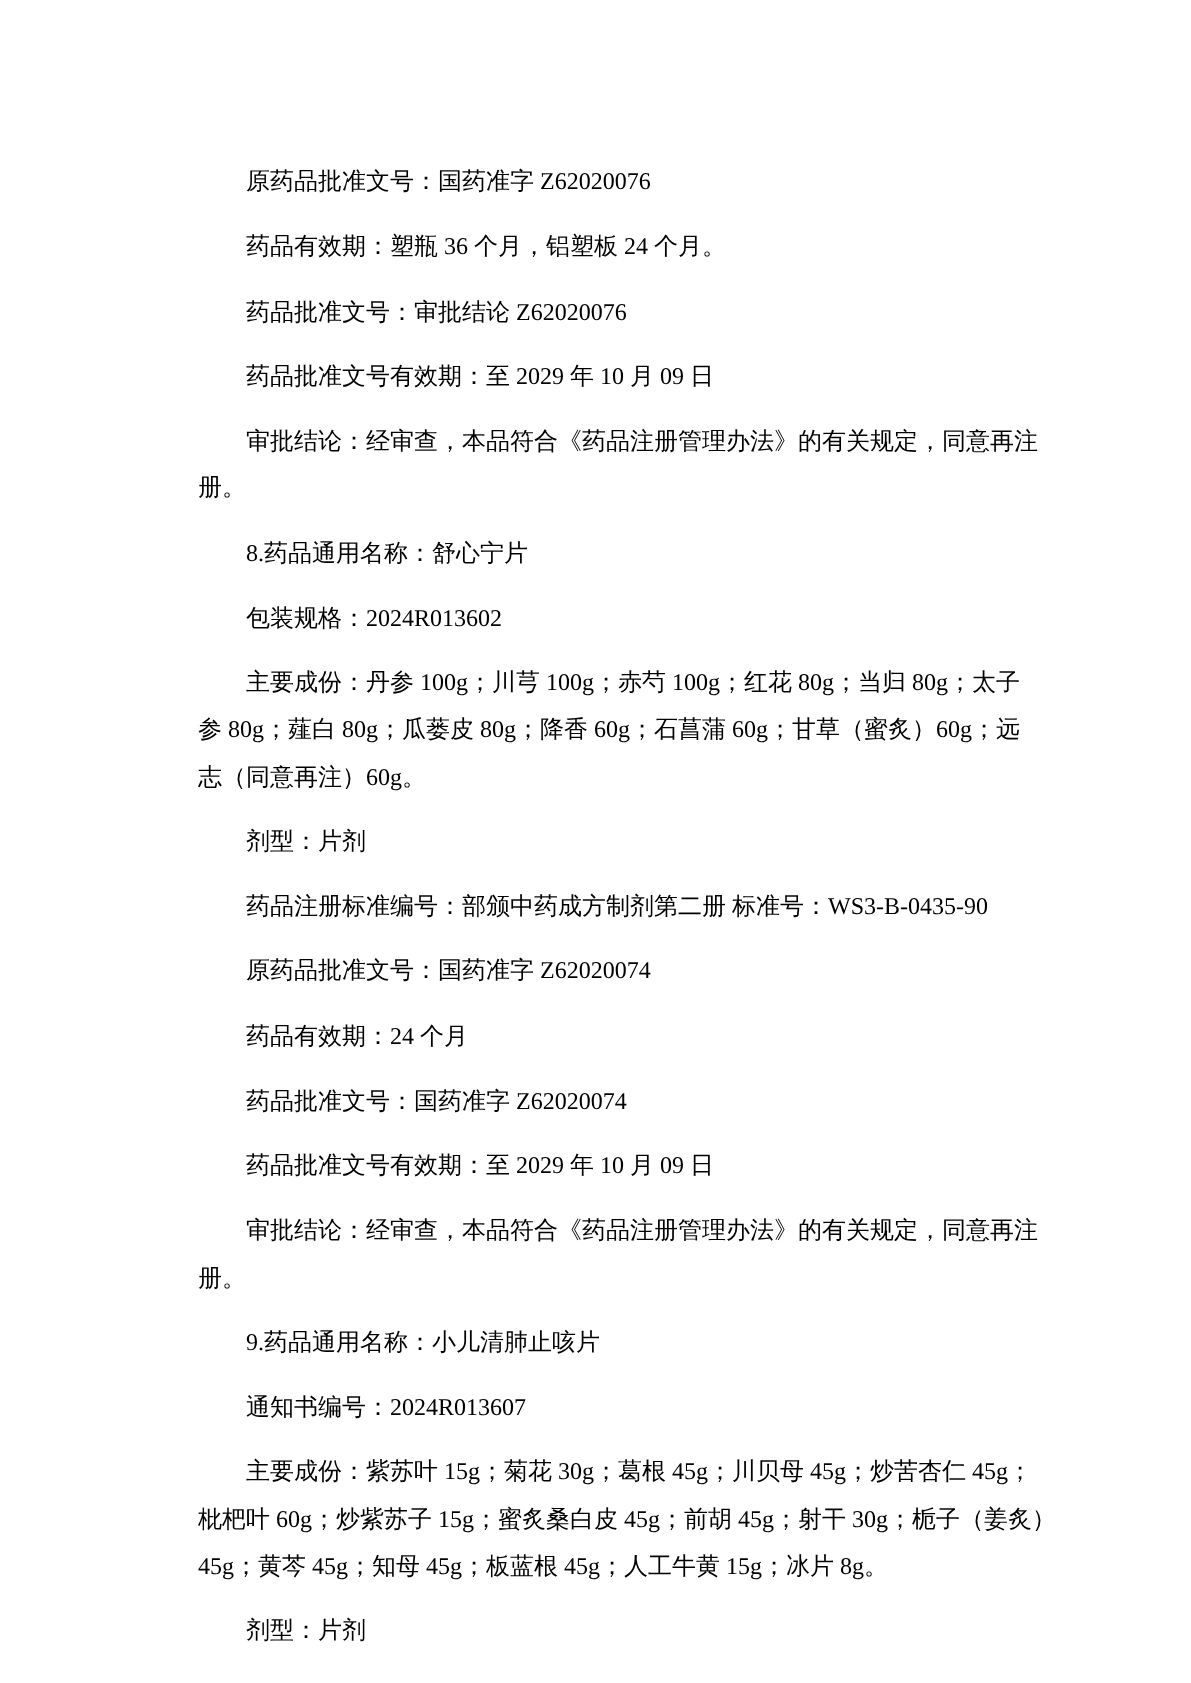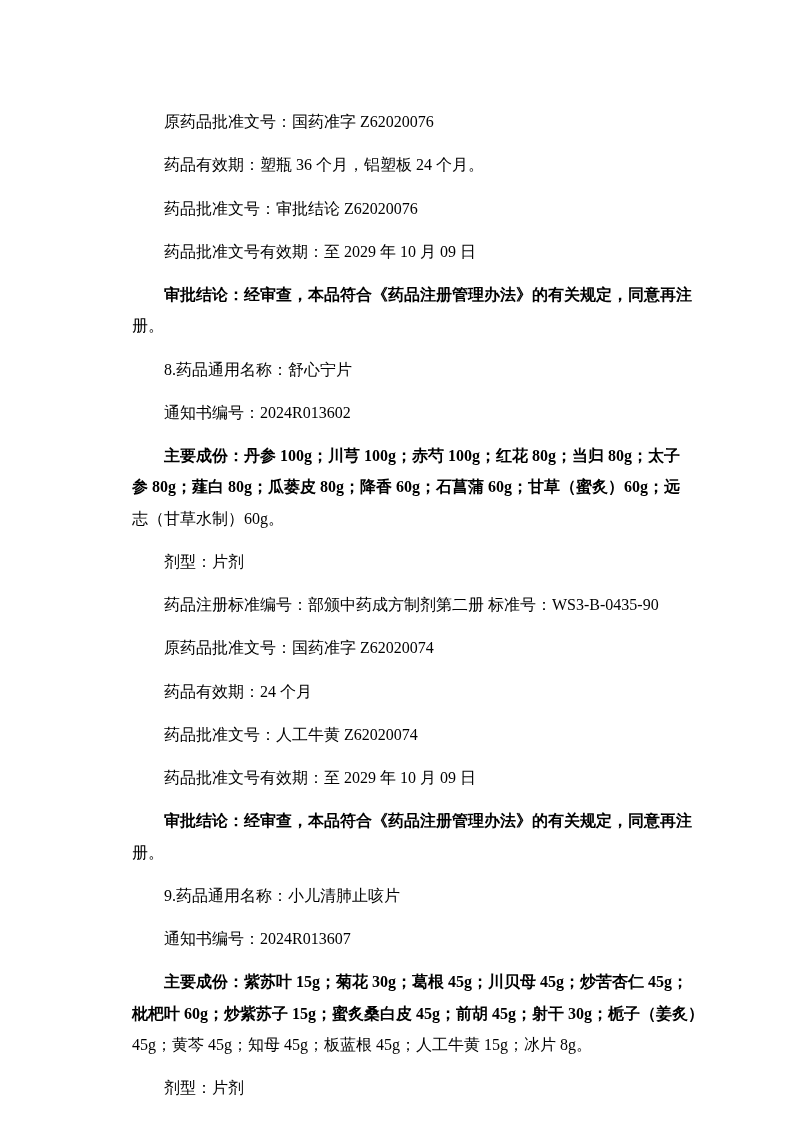--- a/index.html
+++ b/index.html
@@ -30,21 +30,20 @@
     line-height: 31.25px;
     white-space: nowrap;
     text-align: left;
   }
   .line.indent {
     text-indent: 32px;
   }
   .line.justify {
     text-align: justify;
     text-align-last: justify;
-    font-weight: bold;
   }
 </style>
 </head>
 <body>
 
 <div class="page">
   <div>
       <div class="para">
         <div class="line indent">原药品批准文号：国药准字 Z62020076</div>
       </div>
@@ -58,41 +57,41 @@
         <div class="line indent">药品批准文号有效期：至 2029 年 10 月 09 日</div>
       </div>
       <div class="para">
         <div class="line indent justify">审批结论：经审查，本品符合《药品注册管理办法》的有关规定，同意再注</div>
         <div class="line">册。</div>
       </div>
       <div class="para bold">
         <div class="line indent">8.药品通用名称：舒心宁片</div>
       </div>
       <div class="para">
-        <div class="line indent">通知书编号：2024R013602</div>
+        <div class="line indent">包装规格：2024R013602</div>
       </div>
       <div class="para">
         <div class="line indent justify">主要成份：丹参 100g；川芎 100g；赤芍 100g；红花 80g；当归 80g；太子</div>
         <div class="line justify">参 80g；薤白 80g；瓜蒌皮 80g；降香 60g；石菖蒲 60g；甘草（蜜炙）60g；远</div>
-        <div class="line">志（甘草水制）60g。</div>
+        <div class="line">志（同意再注）60g。</div>
       </div>
       <div class="para">
         <div class="line indent">剂型：片剂</div>
       </div>
       <div class="para">
         <div class="line indent">药品注册标准编号：部颁中药成方制剂第二册 标准号：WS3-B-0435-90</div>
       </div>
       <div class="para">
         <div class="line indent">原药品批准文号：国药准字 Z62020074</div>
       </div>
       <div class="para">
         <div class="line indent">药品有效期：24 个月</div>
       </div>
       <div class="para">
-        <div class="line indent">药品批准文号：人工牛黄 Z62020074</div>
+        <div class="line indent">药品批准文号：国药准字 Z62020074</div>
       </div>
       <div class="para">
         <div class="line indent">药品批准文号有效期：至 2029 年 10 月 09 日</div>
       </div>
       <div class="para">
         <div class="line indent justify">审批结论：经审查，本品符合《药品注册管理办法》的有关规定，同意再注</div>
         <div class="line">册。</div>
       </div>
       <div class="para bold">
         <div class="line indent">9.药品通用名称：小儿清肺止咳片</div>

